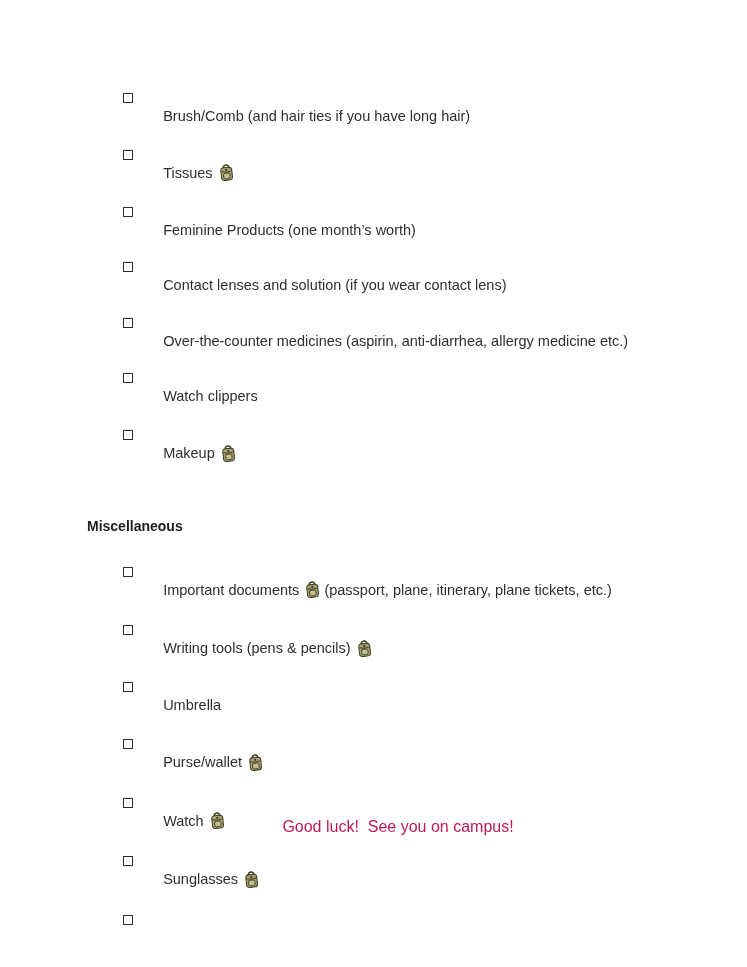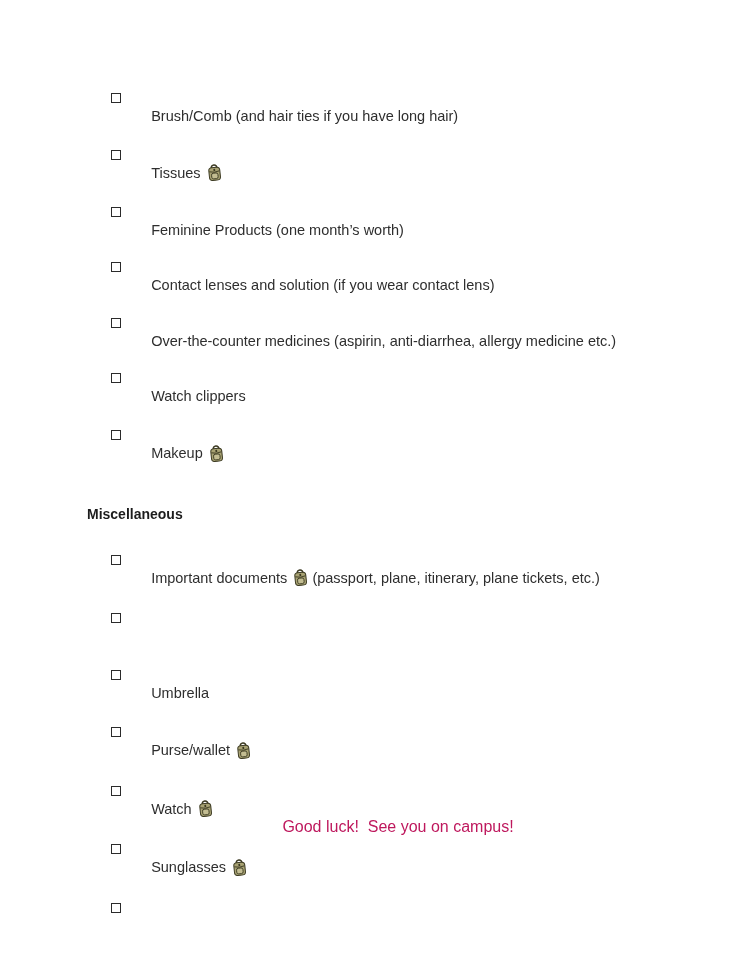--- a/index.html
+++ b/index.html
@@ -16,21 +16,21 @@
   }
   .page {
     position: relative;
     width: 747px;
     height: 967px;
     background: #ffffff;
   }
   .checklist {
     list-style: none;
     margin: 0;
-    padding: 4px;
+    padding: 16px;
   }
   .checklist-top { padding-top: 88px; }
   .checklist-main { padding-top: 24px; }
   .item {
     position: relative;
     padding: 0 40px 0 131px;
     font-size: 14.5px;
     line-height: 18.5px;
     white-space: pre-wrap;
   }
@@ -115,21 +115,27 @@
       <li class="item has-icon">
     <span class="checkbox"></span><span class="item-text"><span class="before">Important documents </span><svg class="backpack-icon" width="15" height="17" viewBox="0 0 15 17" aria-hidden="true">
       <path d="M4.6 4.4 C4.6 1.9 6 1 7.5 1 C9 1 10.4 1.9 10.4 4.4" fill="none" stroke="var(--bp-line)" stroke-width="1.5"></path>
       <rect x="2" y="3.4" width="11" height="12.8" rx="3" fill="var(--bp-fill)" stroke="var(--bp-line)" stroke-width="1"></rect>
       <path d="M2.4 7.3 Q7.5 9.1 12.6 7.3" fill="none" stroke="var(--bp-line)" stroke-width="0.9"></path>
       <rect x="4.3" y="9.1" width="6.4" height="5.7" rx="1.8" fill="var(--bp-pocket)" stroke="var(--bp-line)" stroke-width="0.9"></rect>
       <rect x="6.7" y="4.9" width="1.7" height="2.3" fill="var(--bp-line)"></rect>
     </svg><span class="after"> (passport, plane, itinerary, plane tickets, etc.)</span></span>
   </li>
       <li class="item has-icon">
-    <span class="checkbox"></span>
+    <span class="checkbox"></span><span class="item-text"><span class="before">Writing tools (pens &amp; pencils) </span><svg class="backpack-icon" width="15" height="17" viewBox="0 0 15 17" aria-hidden="true">
+      <path d="M4.6 4.4 C4.6 1.9 6 1 7.5 1 C9 1 10.4 1.9 10.4 4.4" fill="none" stroke="var(--bp-line)" stroke-width="1.5"></path>
+      <rect x="2" y="3.4" width="11" height="12.8" rx="3" fill="var(--bp-fill)" stroke="var(--bp-line)" stroke-width="1"></rect>
+      <path d="M2.4 7.3 Q7.5 9.1 12.6 7.3" fill="none" stroke="var(--bp-line)" stroke-width="0.9"></path>
+      <rect x="4.3" y="9.1" width="6.4" height="5.7" rx="1.8" fill="var(--bp-pocket)" stroke="var(--bp-line)" stroke-width="0.9"></rect>
+      <rect x="6.7" y="4.9" width="1.7" height="2.3" fill="var(--bp-line)"></rect>
+    </svg></span>
   </li>
       <li class="item">
     <span class="checkbox"></span><span class="item-text"><span class="before">Umbrella</span></span>
   </li>
       <li class="item has-icon">
     <span class="checkbox"></span><span class="item-text"><span class="before">Purse/wallet </span><svg class="backpack-icon" width="15" height="17" viewBox="0 0 15 17" aria-hidden="true">
       <path d="M4.6 4.4 C4.6 1.9 6 1 7.5 1 C9 1 10.4 1.9 10.4 4.4" fill="none" stroke="var(--bp-line)" stroke-width="1.5"></path>
       <rect x="2" y="3.4" width="11" height="12.8" rx="3" fill="var(--bp-fill)" stroke="var(--bp-line)" stroke-width="1"></rect>
       <path d="M2.4 7.3 Q7.5 9.1 12.6 7.3" fill="none" stroke="var(--bp-line)" stroke-width="0.9"></path>
       <rect x="4.3" y="9.1" width="6.4" height="5.7" rx="1.8" fill="var(--bp-pocket)" stroke="var(--bp-line)" stroke-width="0.9"></rect>

